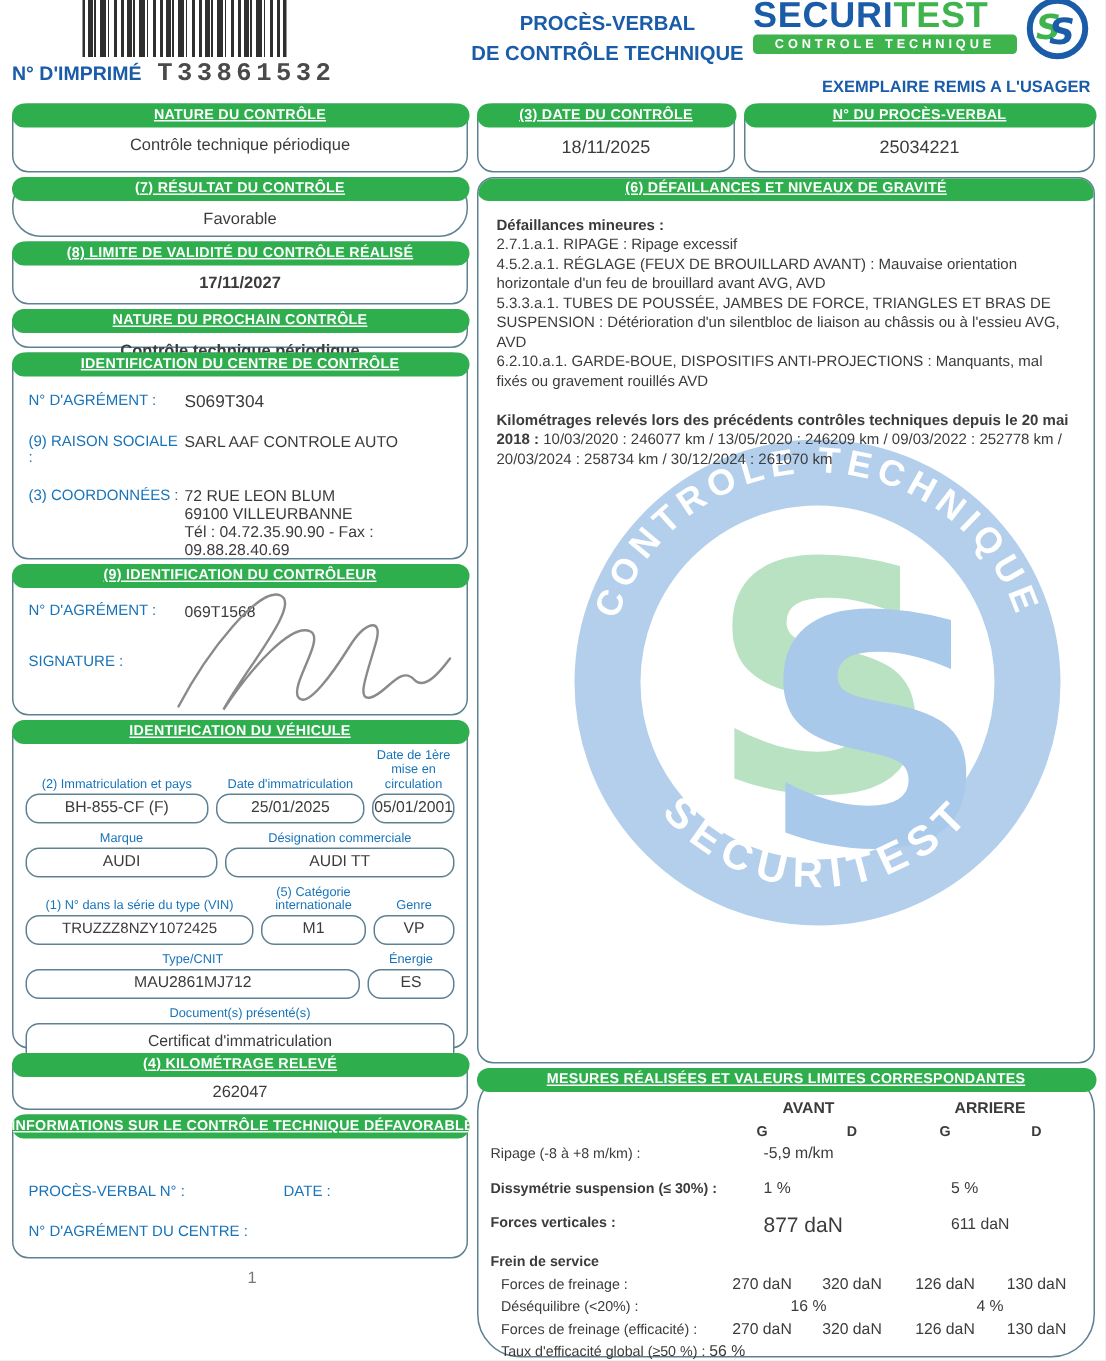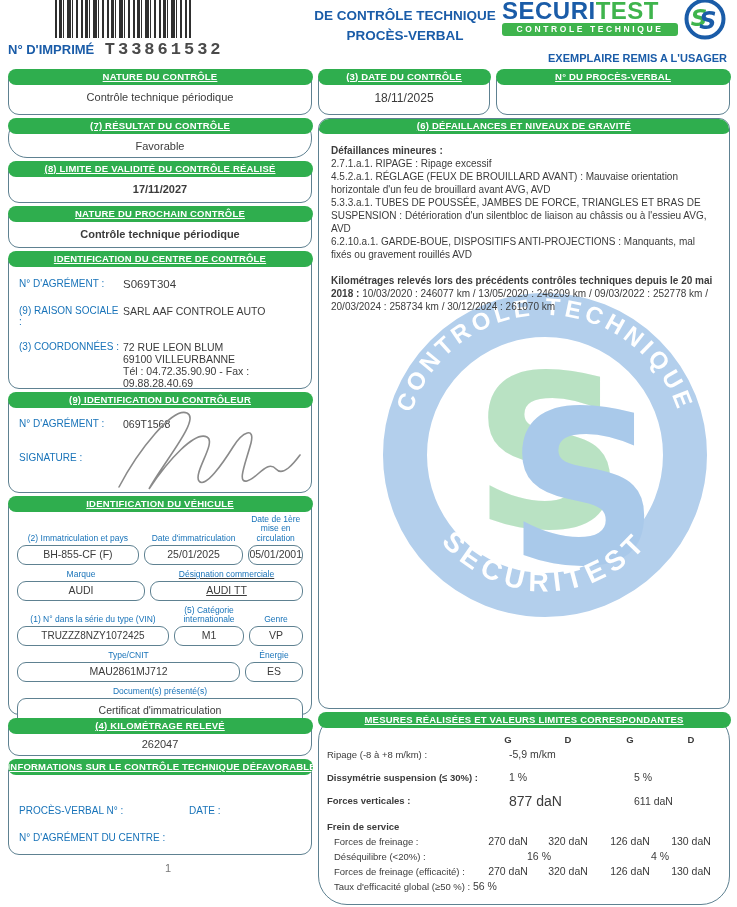--- a/index.html
+++ b/index.html
@@ -81,22 +81,22 @@
 
 <div class="page">
 
   <div class="header">
     <div class="barcode"></div>
     <div class="printed-line">
       <span class="printed-label">N° D'IMPRIMÉ</span>
       <span class="printed-value">T33861532</span>
     </div>
     <div class="doc-title">
+      <div>PROCÈS-VERBAL</div>
       <div>DE CONTRÔLE TECHNIQUE</div>
-      <div>PROCÈS-VERBAL</div>
     </div>
     <div class="brand">
       <div class="brand-name">
         <span class="b1">SECURI</span><span class="b2">TEST</span>
       </div>
       <div class="brand-bar">CONTROLE TECHNIQUE</div>
       <div class="brand-emblem">
         <svg width="44" height="44" viewBox="0 0 44 44">
           <circle cx="22" cy="22" r="18.5" fill="#ffffff" stroke="#1a5ca8" stroke-width="4"></circle>
           <text x="16" y="29" font-size="23" font-weight="bold" font-style="italic" font-family="DejaVu Sans, sans-serif" fill="#3fb44d" text-anchor="middle">S</text>
@@ -111,38 +111,39 @@
     <div class="box" style="width:304px;height:46px;">
       <div class="bar">NATURE DU CONTRÔLE</div>
       <div class="vc">Contrôle technique périodique</div>
     </div>
     <div class="box" style="width:172px;height:46px;">
       <div class="bar">(3) DATE DU CONTRÔLE</div>
       <div class="vc" style="font-size:12px;">18/11/2025</div>
     </div>
     <div class="box" style="flex:1;height:46px;">
       <div class="bar">N° DU PROCÈS-VERBAL</div>
+      <div class="vc" style="font-size:12px;">25034221</div>
     </div>
   </div>
 
   <div class="columns">
 
     <div class="colL">
 
       <div class="box" style="height:40px;border-radius:19px;">
         <div class="bar">(7) RÉSULTAT DU CONTRÔLE</div>
         <div class="vc">Favorable</div>
       </div>
 
       <div class="box" style="height:42px;">
         <div class="bar">(8) LIMITE DE VALIDITÉ DU CONTRÔLE RÉALISÉ</div>
         <div class="vc bold">17/11/2027</div>
       </div>
 
-      <div class="box" style="height:42px;">
+      <div class="box" style="height:26px;">
         <div class="bar">NATURE DU PROCHAIN CONTRÔLE</div>
         <div class="vc bold">Contrôle technique périodique</div>
       </div>
 
       <div class="box" style="height:138px;">
         <div class="bar">IDENTIFICATION DU CENTRE DE CONTRÔLE</div>
         <div class="kvrow" style="margin-top:11px;">
           <span class="lbl">N° D'AGRÉMENT :</span>
           <span class="val" style="font-size:11.5px;">S069T304</span>
         </div>
@@ -194,21 +195,21 @@
             <div class="veh-lbl">Date de 1ère mise en circulation</div>
             <div class="pill">05/01/2001</div>
           </div>
         </div>
 
         <div class="veh-row" style="margin-top:5px;">
           <div class="veh-field" style="width:128px;">
             <div class="veh-lbl">Marque</div>
             <div class="pill">AUDI</div>
           </div>
-          <div class="veh-field" style="flex:1;text-decoration:underline;">
+          <div class="veh-field" style="flex:1;">
             <div class="veh-lbl">Désignation commerciale</div>
             <div class="pill">AUDI TT</div>
           </div>
         </div>
 
         <div class="veh-row" style="margin-top:5px;">
           <div class="veh-field" style="width:152px;">
             <div class="veh-lbl">(1) N° dans la série du type (VIN)</div>
             <div class="pill" style="font-size:10px;">TRUZZZ8NZY1072425</div>
           </div>
@@ -293,20 +294,25 @@
           </div>
         </div>
       </div>
 
       <div class="box" style="height:193px;border-radius:29px;">
         <div class="bar">MESURES RÉALISÉES ET VALEURS LIMITES CORRESPONDANTES</div>
         <div class="mes-body">
 
           <div class="mrow">
             <div></div>
+            <div class="c s23 mhead">AVANT</div>
+            <div class="c s45 mhead">ARRIERE</div>
+          </div>
+          <div class="mrow">
+            <div></div>
             <div class="c bold">G</div>
             <div class="c bold">D</div>
             <div class="c bold">G</div>
             <div class="c bold">D</div>
           </div>
 
           <div class="mrow">
             <div>Ripage (-8 à +8 m/km) :</div>
             <div class="s23 padl" style="font-size:10.5px;">-5,9 m/km</div>
           </div>

